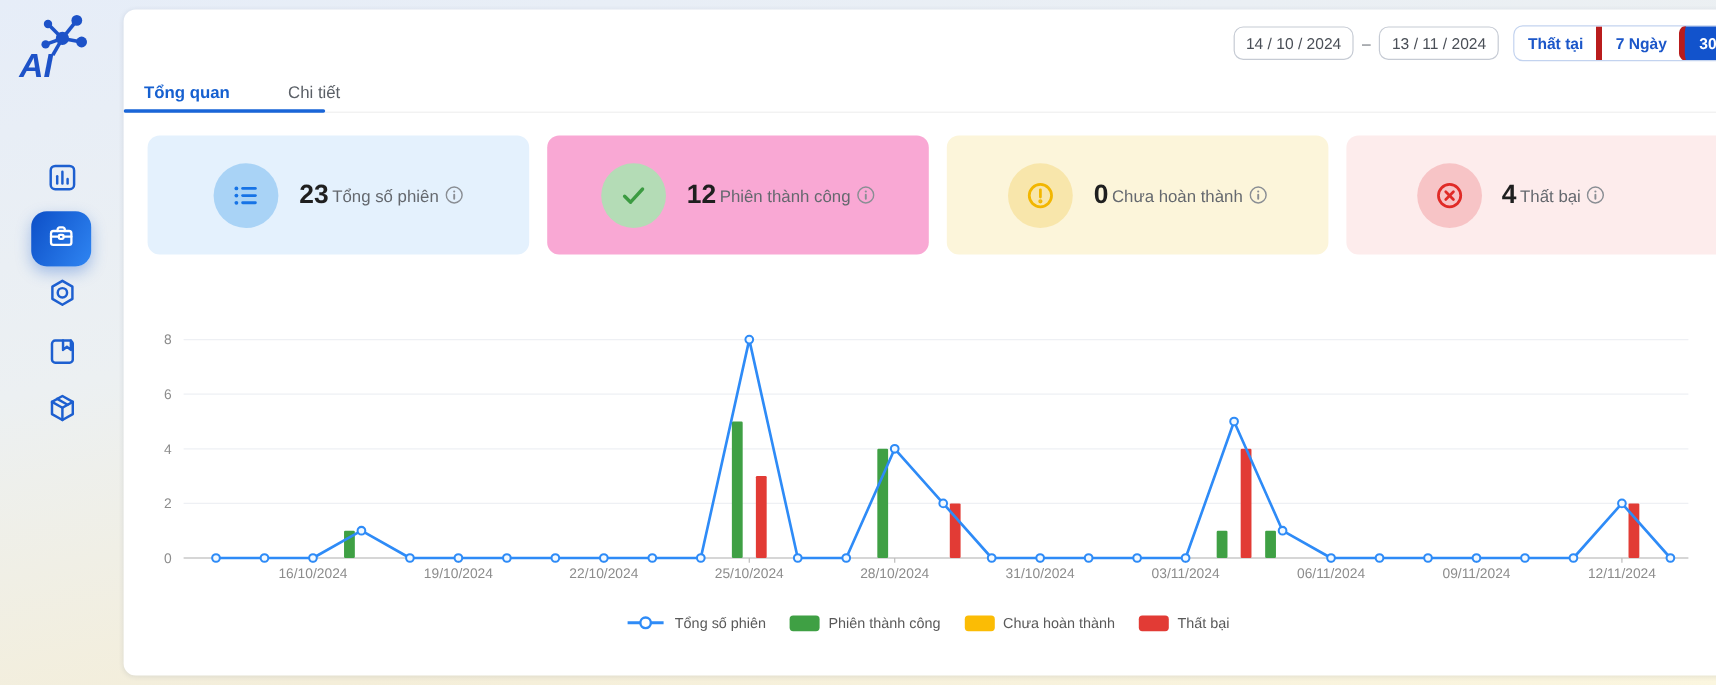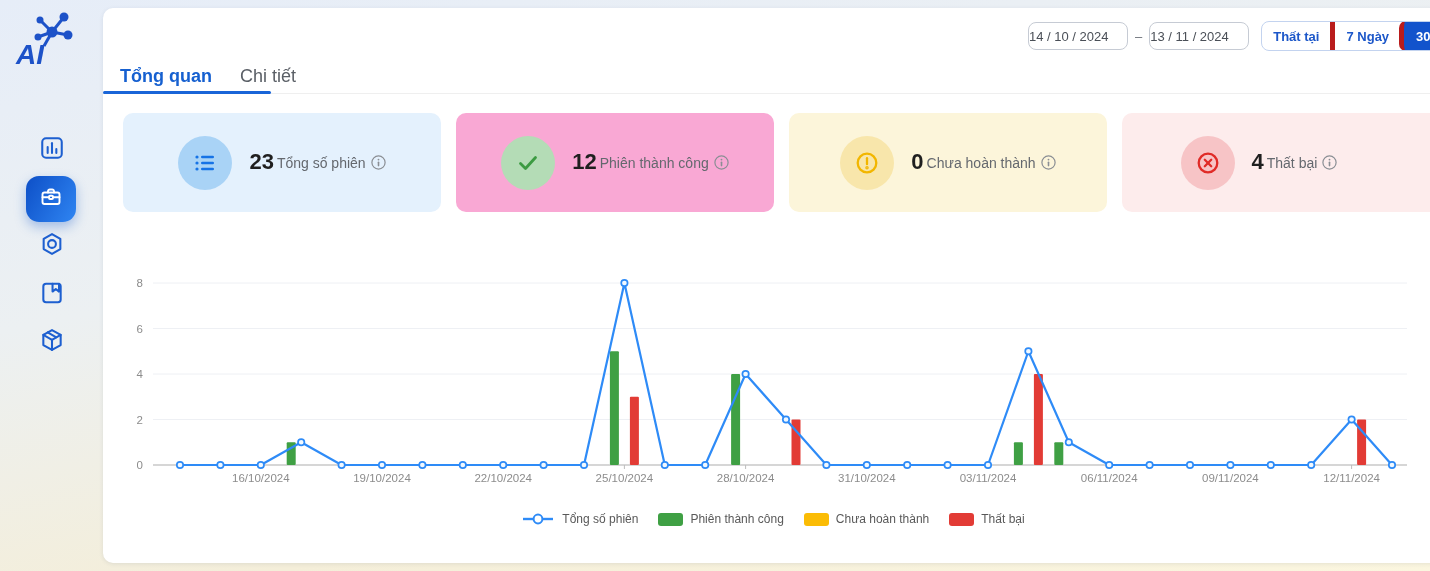--- a/index.html
+++ b/index.html
@@ -31,38 +31,38 @@
     position:absolute; left:103px; top:8px; width:1340px; height:555px;
     background:#ffffff; border-radius:10px 0 0 10px;
     box-shadow: 0 1px 4px rgba(40,60,90,.10);
     overflow:hidden;
   }
 
   
   .header-row { position:absolute; top:13px; left:925px; display:flex; align-items:center; gap:8px; white-space:nowrap; }
   .date-input {
     width:100px; height:28px; border:1px solid #c6cbd4; border-radius:8px;
-    font-size:13px; color:#4a4f57; font-weight:500;
+    font-size:13px; color:#4a4f57; text-align:center; font-weight:500;
     background:#fff; font-family:"Liberation Sans",sans-serif;
   }
   .date-dash { color:#6b7078; font-size:13px; margin:0 -1px; }
   .seg-control {
     display:flex; height:30px; border:1px solid #c3d3ef; border-radius:8px;
     overflow:hidden; background:#fff; margin-left:4px;
   }
   .seg {
     display:flex; align-items:center; padding:0 11px; font-size:13px; font-weight:700;
     color:#1c57c9; cursor:pointer; border-left:5px solid #b91c1c; white-space:nowrap;
   }
   .seg:first-child { border-left:none; }
   .seg.active { background:#1253cc; color:#fff; border-radius:7px; margin:-1px; padding:0 12px; }
 
   
   .tabs { position:absolute; top:52px; left:0; width:100%; height:34px; border-bottom:1px solid #efefef; }
-  .tab { position:absolute; top:0; height:33px; display:flex; align-items:center; font-size:18px; color:#5a5f66; cursor:pointer; }
+  .tab { position:absolute; top:0; height:33px; display:flex; align-items:center; font-size:14px; color:#5a5f66; cursor:pointer; }
   .tab-1 { left:17px; }
   .tab-2 { left:137px; }
   .tab.active { color:#1660d0; font-weight:700; }
   .tab-ink { position:absolute; bottom:-1px; left:0; width:168px; height:3px; background:#1965d8; border-radius:2px; }
 
   
   .cards-row { position:absolute; top:105px; left:20px; display:flex; gap:15px; }
   .stat-card {
     width:318px; height:99px; border-radius:10px;
     display:flex; align-items:center; justify-content:center; gap:17px;

